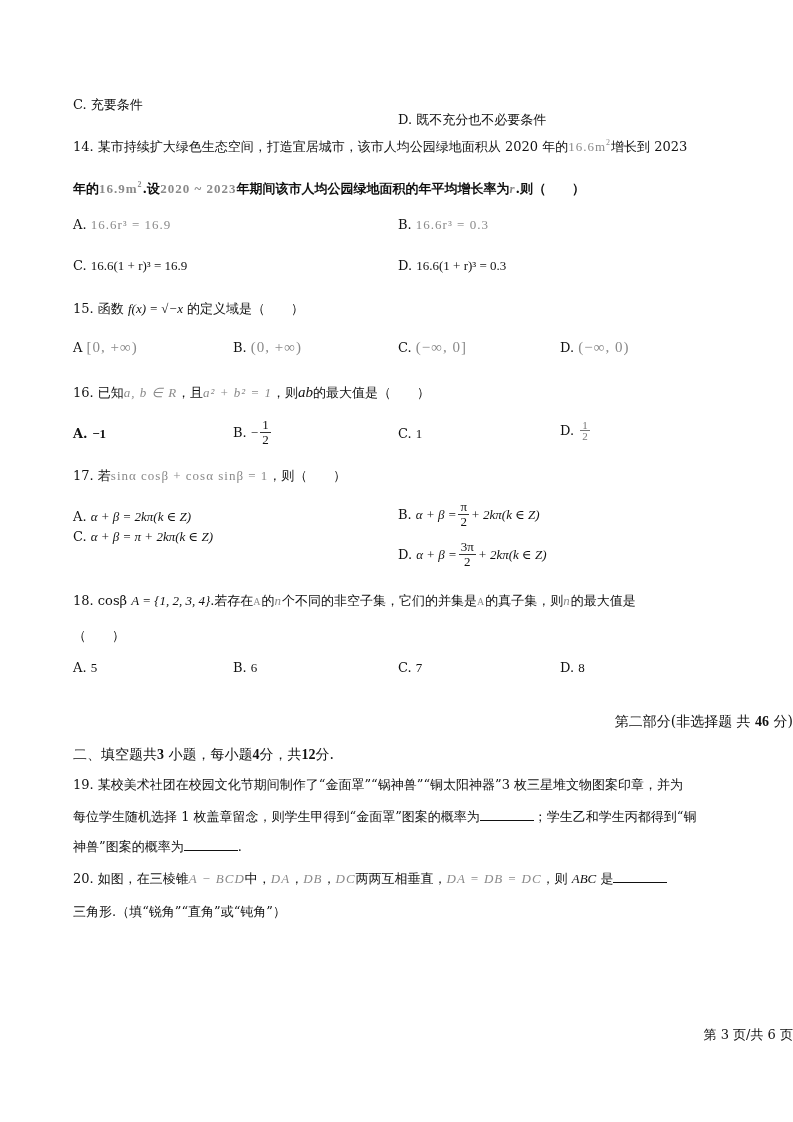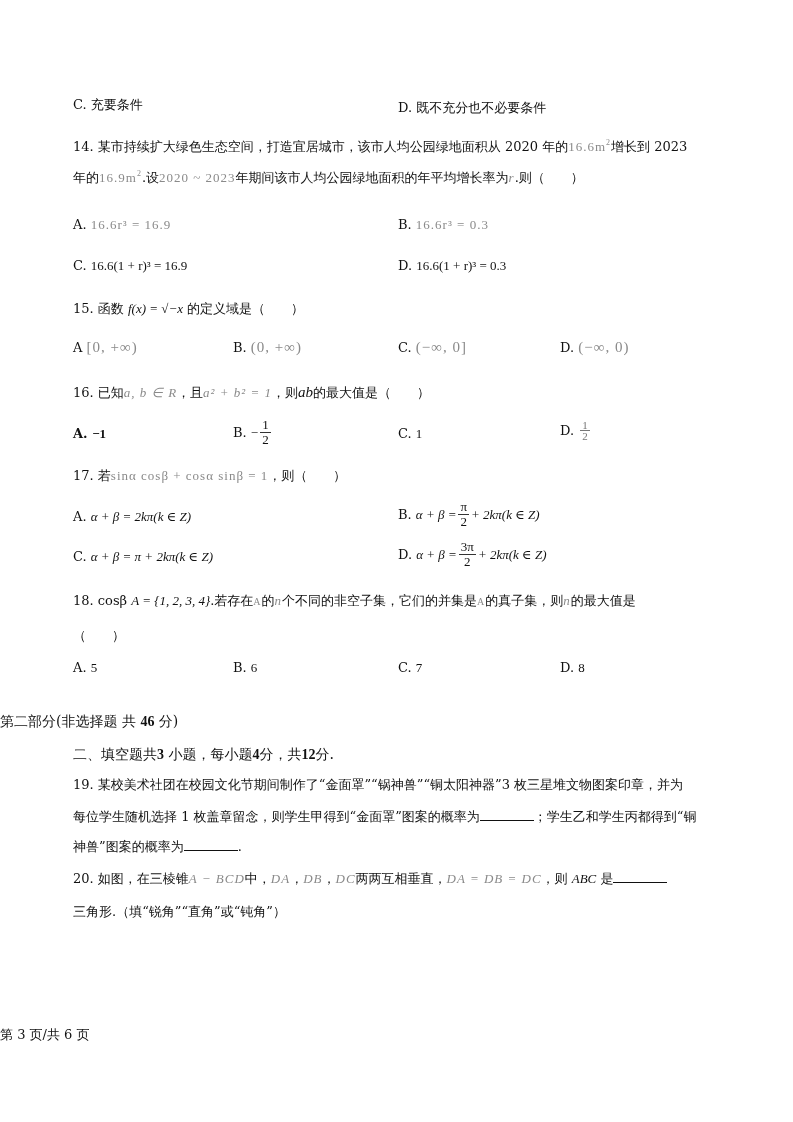--- a/index.html
+++ b/index.html
@@ -12,40 +12,40 @@
   .col { position: absolute; white-space: nowrap; line-height: 18px; }
   .m { font-family: "Liberation Serif", "DejaVu Serif", serif; font-style: italic; }
   .mg { font-family: "Liberation Serif", serif; color: #8a8a8a; letter-spacing: 1px; }
   .mb { font-family: "Liberation Serif", serif; }
   sup { font-size: 8px; vertical-align: 6px; }
   .frac { display: inline-flex; flex-direction: column; align-items: center; vertical-align: middle; line-height: 14px; font-family: "Liberation Serif", serif; margin: 0 2px; }
   .frac .num { border-bottom: 1px solid #333; padding: 0 2px; }
   .frac.small { line-height: 10px; font-size: 11px; color: #777; }
   .frac.small .num { border-bottom-color: #777; }
   .blank { display: inline-block; width: 54px; border-bottom: 1px solid #111; height: 12px; vertical-align: baseline; }
-  .center { position: absolute; left: 0; width: 793px; text-align: left; white-space: nowrap; }
+  .center { position: absolute; left: 0; width: 793px; text-align: right; white-space: nowrap; }
   b.num { font-family: "Liberation Serif", serif; font-weight: bold; }
 </style>
 </head>
 <body>
 
 <div class="line" style="top:96px;">
   <span>C.</span>
   <span>充要条件</span>
 </div>
-<div class="col" style="top:99px; left:398px;">
+<div class="col" style="top:111px; left:398px;">
   <span>D.</span>
   <span>既不充分也不必要条件</span>
 </div>
 
 <div class="line" style="top:134px;">
   <span>14.</span>
   <span>某市持续扩大绿色生态空间，打造宜居城市，该市人均公园绿地面积从 2020 年的</span><span class="mg">16.6m</span><sup class="mg">2</sup><span>增长到 2023</span>
 </div>
-<div class="line" style="top:165px;">
+<div class="line" style="top:176px;font-weight:bold;">
   <span>年的</span><span class="mg">16.9m</span><sup class="mg">2</sup><span>.设</span><span class="mg">2020 ~ 2023</span><span>年期间该市人均公园绿地面积的年平均增长率为</span><span class="mg m">r</span><span>.则（　　）</span>
 </div>
 <div class="line" style="top:216px;">
   <span>A.</span>
   <span class="mg">16.6r³ = 16.9</span>
 </div>
 <div class="col" style="top:216px; left:398px;">
   <span>B.</span>
   <span class="mg">16.6r³ = 0.3</span>
 </div>
@@ -116,21 +116,21 @@
   <span>A.</span>
   <span class="m">α + β = 2kπ(k ∈ Z)</span>
 </div>
 <div class="col" style="top:500px; left:398px;">
   <span style="vertical-align:middle;">B.</span>
   <span class="m" style="vertical-align:middle;">α + β =</span><span class="frac">
       <span class="num">π</span>
       <span>2</span>
     </span><span class="m" style="vertical-align:middle;">+ 2kπ(k ∈ Z)</span>
 </div>
-<div class="line" style="top:548px;">
+<div class="line" style="top:528px;">
   <span>C.</span>
   <span class="m">α + β = π + 2kπ(k ∈ Z)</span>
 </div>
 <div class="col" style="top:540px; left:398px;">
   <span style="vertical-align:middle;">D.</span>
   <span class="m" style="vertical-align:middle;">α + β =</span><span class="frac">
       <span class="num">3π</span>
       <span>2</span>
     </span><span class="m" style="vertical-align:middle;">+ 2kπ(k ∈ Z)</span>
 </div>

